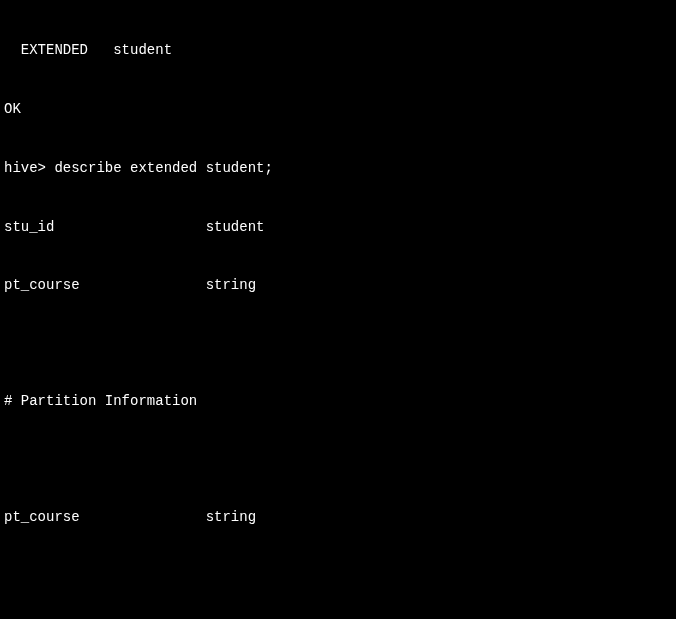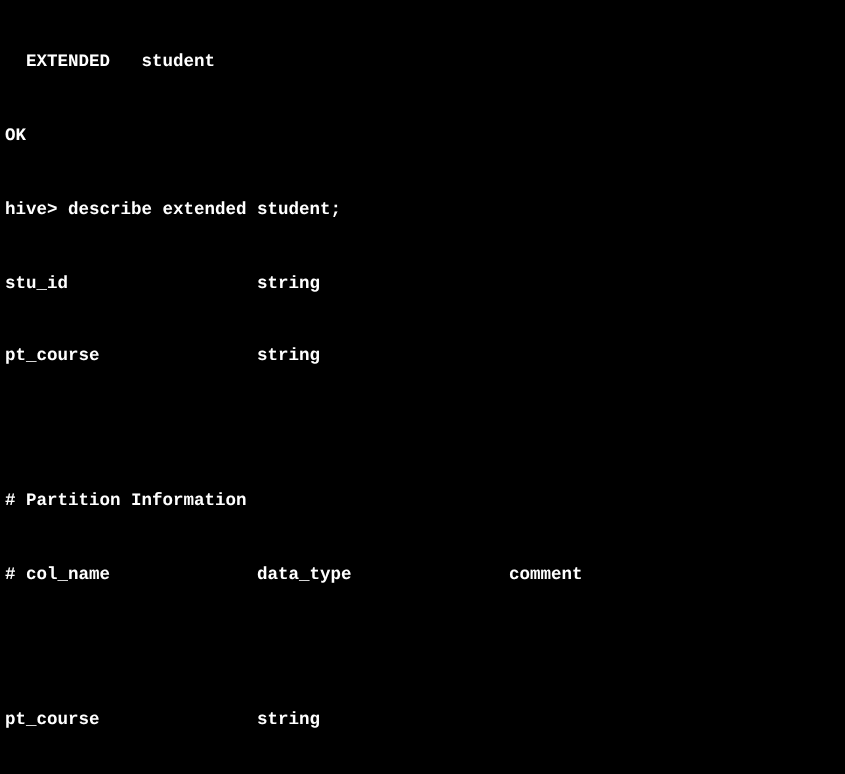--- a/index.html
+++ b/index.html
@@ -18,38 +18,36 @@
       overflow: hidden;
       padding: 0;
     }
     .terminal {
       padding: 2px 4px;
       white-space: pre-wrap;
       word-break: break-all;
     }
     .col-line {
       white-space: pre;
-      font-weight: bold;
     }
     .blank-line {
       height: 18px;
     }
   </style>
 </head>
 <body>
 
 <div class="terminal">
   <div class="col-line">  EXTENDED   student</div>
   <div class="col-line">OK</div>
   <div class="col-line">hive&gt; describe extended student;</div>
-  <div class="col-line">stu_id                  string</div>
+  <div class="col-line">stu_id                  student</div>
   <div class="col-line">pt_course               string</div>
   <div class="blank-line"></div>
   <div class="col-line"># Partition Information</div>
-  <div class="col-line"># col_name              data_type               comment</div>
   <div class="blank-line"></div>
   <div class="col-line">pt_course               string</div>
   
   
   
   
   
   
 </div>
 

